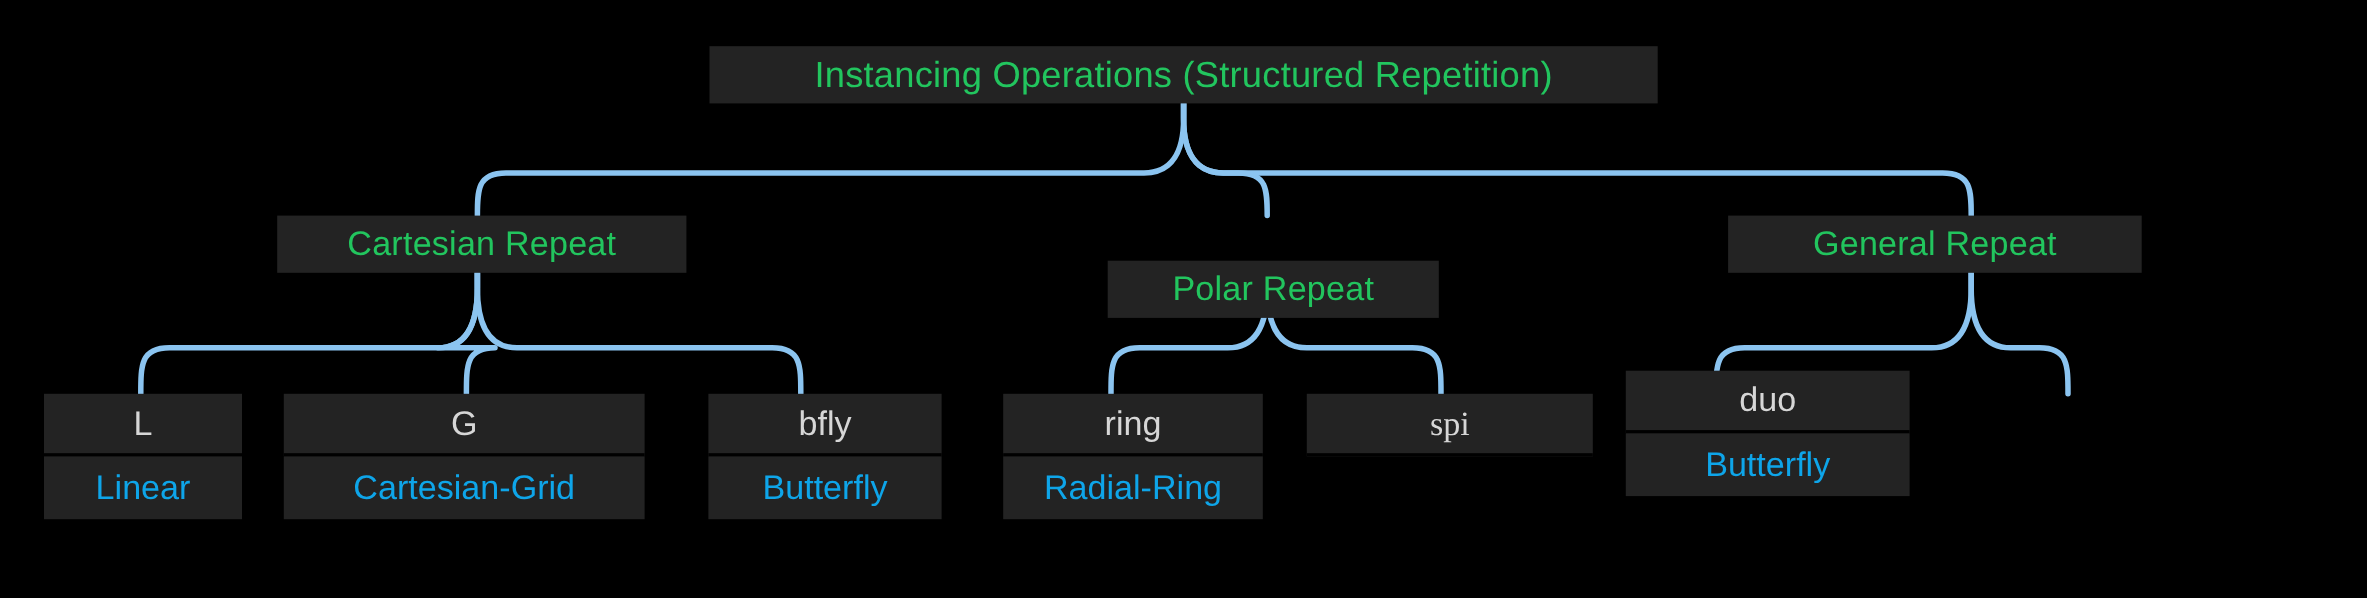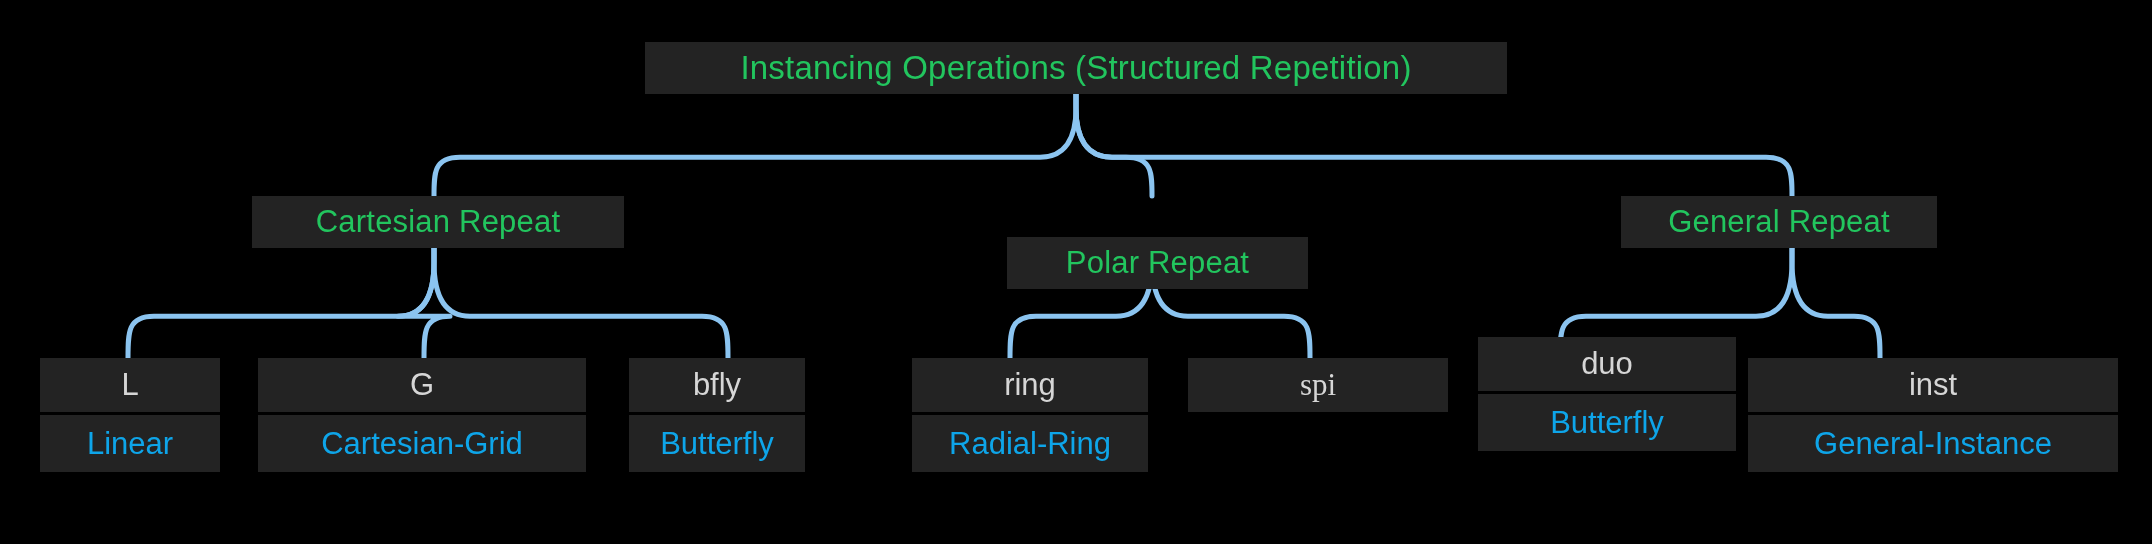--- a/index.html
+++ b/index.html
@@ -92,45 +92,41 @@
   <div class="node node-root" style="left: 645px; top: 42px; width: 862px; height: 52px;">
     <span>Instancing Operations (Structured Repetition)</span>
   </div>
 
   <div class="node node-mid" style="left: 252px; top: 196px; width: 372px; height: 52px;">
     <span>Cartesian Repeat</span>
   </div>
   <div class="node node-mid" style="left: 1007px; top: 196px; width: 301px; height: 52px; margin-top: 41px;">
     <span>Polar Repeat</span>
   </div>
-  <div class="node node-mid" style="left: 1621px; top: 196px; width: 316px; height: 52px;">
+  <div class="node node-mid" style="left: 1571px; top: 196px; width: 376px; height: 52px;">
     <span>General Repeat</span>
   </div>
 
   <div class="leaf" style="left: 40px; top: 358px; width: 180px;">
     <div class="leaf-abbr">L</div>
     <div class="leaf-full">Linear</div>
   </div>
   <div class="leaf" style="left: 258px; top: 358px; width: 328px;">
     <div class="leaf-abbr">G</div>
     <div class="leaf-full">Cartesian-Grid</div>
   </div>
-  <div class="leaf" style="left: 629px; top: 358px; width: 176px;">
+  <div class="leaf" style="left: 644px; top: 358px; width: 212px;">
     <div class="leaf-abbr">bfly</div>
     <div class="leaf-full">Butterfly</div>
   </div>
   <div class="leaf" style="left: 876px; top: 358px; width: 272px; padding-left: 36px;">
     <div class="leaf-abbr">ring</div>
     <div class="leaf-full">Radial-Ring</div>
   </div>
   <div class="leaf" style="left: 1188px; top: 358px; width: 260px; font-family: Liberation Serif, serif;">
     <div class="leaf-abbr">spi</div>
   </div>
   <div class="leaf" style="left: 1478px; top: 337px; width: 258px;">
     <div class="leaf-abbr">duo</div>
     <div class="leaf-full">Butterfly</div>
   </div>
-  <div class="leaf" style="left: 1748px; top: 358px; width: 370px;">
-    <div class="leaf-abbr">inst</div>
-    <div class="leaf-full">General-Instance</div>
-  </div>
 
 </div>
 
 </body></html>

